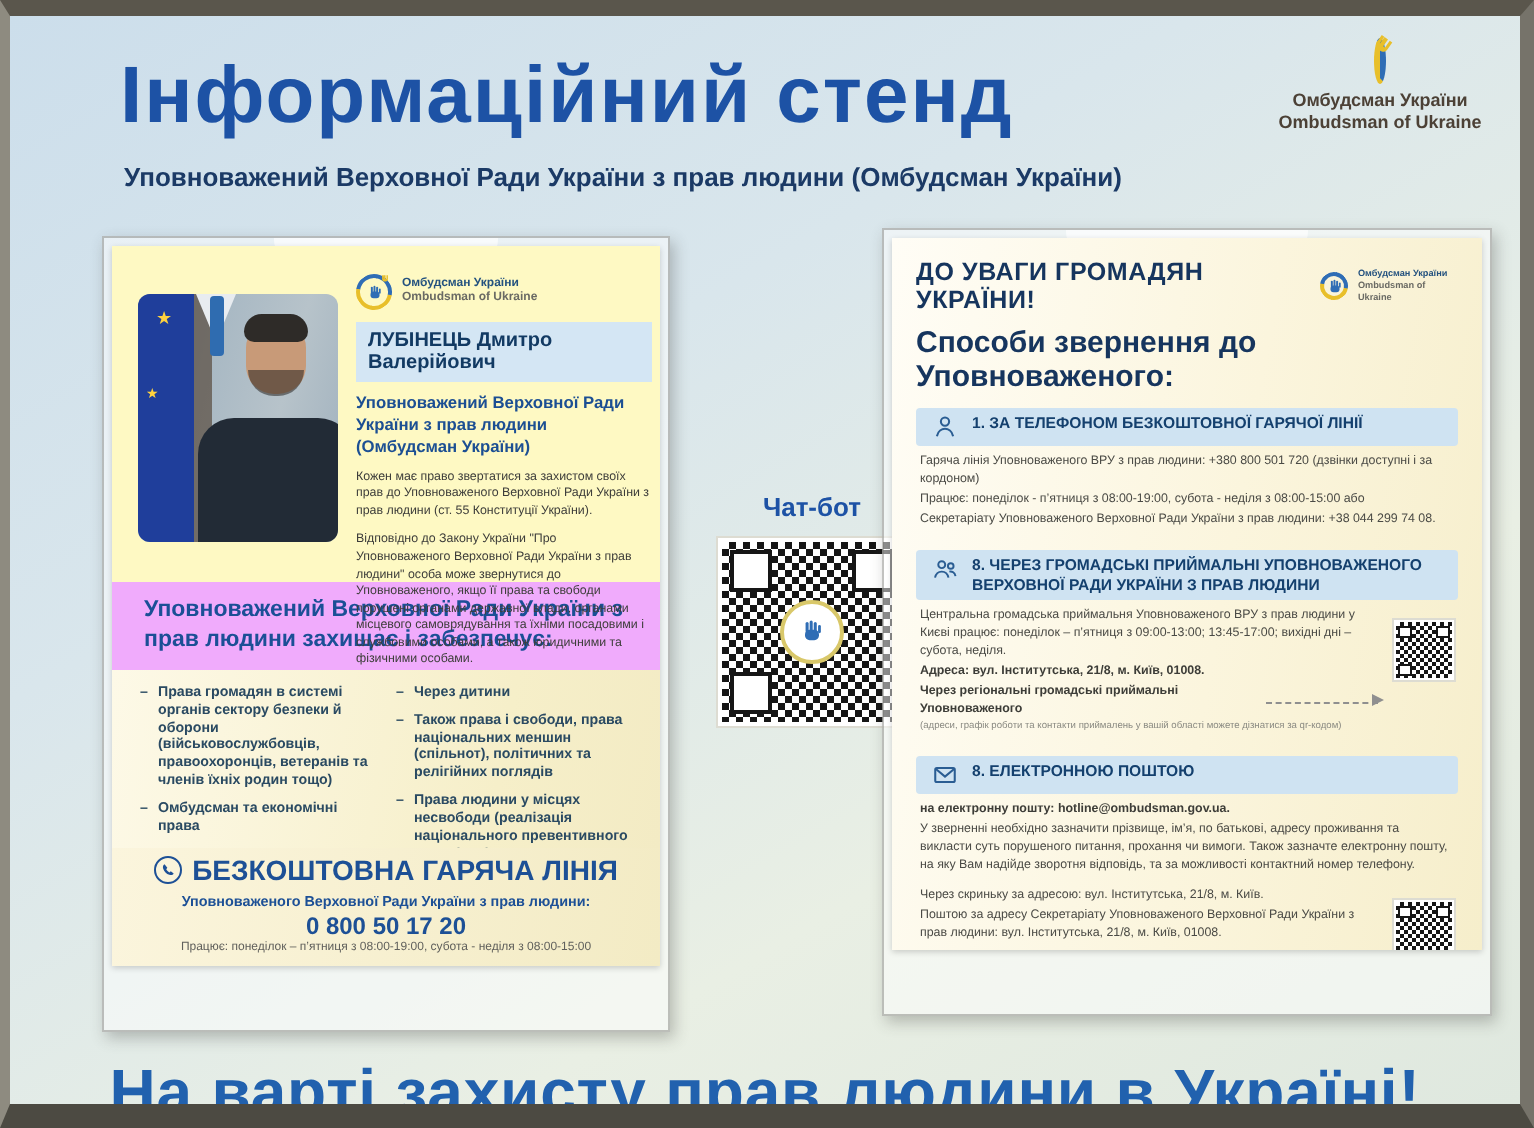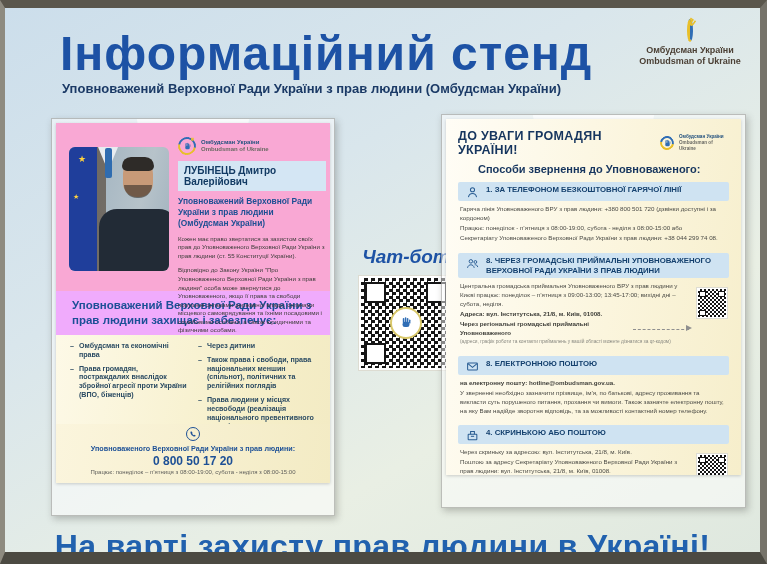--- a/index.html
+++ b/index.html
@@ -1,21 +1,21 @@
 <!DOCTYPE html>
 <html><head>
 <meta charset="utf-8">
 <style>
   html,body{margin:0;padding:0;}
   body{width:767px;height:564px;position:relative;font-family:"Liberation Sans","DejaVu Sans",sans-serif;background:#55524a;overflow:hidden;}
   .board{position:absolute;inset:0;border-top:8px solid #5a564c;border-left:5px solid #8e8b80;border-right:7px solid #76736a;border-bottom:12px solid #4c4a42;
     background:linear-gradient(150deg,#ccdeeb 0%,#d9e6ec 35%,#e9efe4 70%,#dfe8df 100%);overflow:hidden;}
 
   
-  .title{position:absolute;left:55px;top:18px;font-size:48px;font-weight:bold;color:#1d52a5;letter-spacing:1px;}
+  .title{position:absolute;left:55px;top:18px;font-size:40px;font-weight:bold;color:#1d52a5;letter-spacing:1px;}
   .subtitle{position:absolute;left:57px;top:73px;font-size:13px;font-weight:bold;color:#1b3a66;}
   .hdr-logo{position:absolute;left:625px;top:14px;width:120px;text-align:center;}
   .logo-circle{position:relative;width:44px;height:44px;border-radius:50%;border:3px solid #2f6db5;border-left-color:#e8bf2a;border-bottom-color:#e8bf2a;transform:rotate(-35deg);margin:0 auto;box-sizing:border-box;}
   .logo-inner{position:absolute;inset:0;transform:rotate(35deg);display:flex;align-items:center;justify-content:center;}
   .logo-inner .hand{width:20px;height:20px;color:#2f6db5;}
   .logo-inner .trident{position:absolute;top:-4px;right:-2px;width:11px;height:11px;color:#e8bf2a;}
   .hdr-logo .lt{margin-top:5px;font-size:9px;font-weight:bold;color:#4c4136;line-height:1.25;}
   .logo-mini{display:flex;align-items:center;gap:5px;}
   .logo-mini .logo-circle{width:18px;height:18px;border-width:2px;margin:0;flex:none;}
   .logo-mini .logo-inner .hand{width:9px;height:9px;}
@@ -28,21 +28,21 @@
   
   .pocket{position:absolute;background:rgba(255,255,255,.5);border:1px solid rgba(120,120,115,.45);box-shadow:2px 3px 7px rgba(60,60,55,.3);}
   .pocket-left{left:46px;top:110px;width:282px;height:396px;}
   .pocket-right{left:436px;top:106px;width:303px;height:392px;}
   .pocket::before{content:'';position:absolute;top:0;left:30%;width:40%;height:11px;background:rgba(255,255,255,.65);border-radius:0 0 10px 10px;}
   .poster{position:absolute;left:4px;top:4px;right:4px;background:#fff;box-shadow:0 1px 3px rgba(0,0,0,.18);overflow:hidden;}
   .poster-left{height:360px;display:flex;flex-direction:column;}
   .poster-right{height:356px;padding:10px 12px;box-sizing:border-box;background:linear-gradient(100deg,#fffdf6 0%,#fbf5dd 55%,#f6eecb 100%);}
 
   
-  .lp-top{position:relative;height:168px;flex:none;background:#f9a8d4;text-decoration:underline;}
+  .lp-top{position:relative;height:168px;flex:none;background:#fef9c3;text-decoration:underline;}
   .photo{position:absolute;left:13px;top:24px;width:100px;height:124px;border-radius:6px;overflow:hidden;background:linear-gradient(105deg,#8fa3b5 0%,#a9b9c4 35%,#b7c3ca 65%,#9fb0bd 100%);}
   .eu-flag{position:absolute;left:0;top:0;width:28px;height:100%;background:#1f3e9b;}
   .eu-flag::before{content:'★';position:absolute;top:7px;left:9px;font-size:9px;color:#ffd23e;}
   .eu-flag::after{content:'★';position:absolute;top:46px;left:4px;font-size:7px;color:#ffd23e;}
   .door{position:absolute;left:28px;top:0;width:9px;height:100%;background:#5e5246;opacity:.75;}
   .head{position:absolute;left:54px;top:13px;width:30px;height:37px;border-radius:14px;background:#c89a78;}
   .head::before{content:'';position:absolute;top:-3px;left:-1px;right:-1px;height:14px;border-radius:14px 14px 8px 8px;background:#2e2b28;}
   .head::after{content:'';position:absolute;bottom:-1px;left:1px;right:1px;height:13px;border-radius:0 0 13px 13px;background:rgba(40,36,33,.55);}
   .torso{position:absolute;left:30px;bottom:0;width:78px;height:62px;background:#222b36;border-radius:18px 18px 0 0;}
   .shirt{position:absolute;left:29px;top:0;width:20px;height:24px;background:#e8ecf0;clip-path:polygon(0 0,100% 0,50% 100%);}
@@ -59,38 +59,38 @@
   .hotline{flex:none;height:56px;text-align:center;background:linear-gradient(100deg,#fbf5dd 0%,#f3ebc4 100%);padding-top:3px;}
   .hl-title{font-size:14px;font-weight:bold;color:#1d5096;display:flex;align-items:center;justify-content:center;gap:5px;}
   .hl-ic{width:14px;height:14px;border:1.6px solid #1d5096;border-radius:50%;display:inline-flex;align-items:center;justify-content:center;flex:none;box-sizing:border-box;}
   .hl-ic svg{width:8px;height:8px;color:#1d5096;}
   .hl-sub{font-size:7.2px;font-weight:bold;color:#1d5096;margin-top:3px;}
   .hl-num{font-size:12px;font-weight:bold;color:#1d5096;margin-top:1px;}
   .hl-hours{font-size:6px;color:#60605c;margin-top:1px;}
 
   
   .chatbot{position:absolute;left:346px;top:238px;width:110px;text-align:center;}
-  .cb-label{font-size:19px;font-weight:bold;color:#1d52a5;font-style:italic;}
+  .cb-label{font-size:13px;font-weight:bold;color:#1d52a5;}
 
   
   .qr{position:relative;display:inline-block;background:#fff repeating-conic-gradient(#161616 0% 25%,#fff 0% 50%);border:2px solid #fff;box-shadow:0 0 0 1px #dddcd2;vertical-align:middle;box-sizing:border-box;}
   .qr::before,.qr::after,.qr>i{content:'';position:absolute;width:24%;height:24%;border:2px solid #161616;background:#fff;box-sizing:border-box;}
   .qr::before{top:4%;left:4%;}
   .qr::after{top:4%;right:4%;}
   .qr>i{bottom:4%;left:4%;}
   .qr-big{width:94px;height:94px;background-size:7px 7px;margin:8px auto 0;display:block;}
   .qr-center{position:absolute;left:50%;top:50%;transform:translate(-50%,-50%);width:28px;height:28px;background:#fff;border:2px solid #d9c86a;border-radius:50%;display:flex;align-items:center;justify-content:center;}
   .qr-center svg{width:14px;height:14px;color:#2f6db5;}
   .qr-s{width:30px;height:30px;background-size:4px 4px;border-width:1.5px;}
   .qr-s::before,.qr-s::after,.qr-s>i{border-width:1.5px;}
 
   
   .rp-head{display:flex;justify-content:space-between;align-items:center;}
   .rp-title{font-size:12.5px;font-weight:bold;color:#16355e;letter-spacing:.3px;}
-  .rp-sub{margin-top:6px;font-size:11px;font-weight:bold;color:#16355e;margin-left:20px;}
+  .rp-sub{margin-top:6px;font-size:15px;font-weight:bold;color:#16355e;}
   .band{margin-top:7px;background:#cfe3f2;border-radius:2px;display:flex;gap:7px;padding:3px 8px;min-height:13px;}
   .band-ic{width:13px;height:13px;color:#2a5d93;flex:none;}
   .band-ic svg{width:100%;height:100%;}
   .band-t{font-size:7.8px;font-weight:bold;color:#14406e;line-height:1.25;}
   .sec-body{position:relative;padding:4px 2px 2px;font-size:6.2px;color:#4a4a45;line-height:1.45;}
   .ln{margin-bottom:1px;}
   .ln.b{font-weight:bold;color:#3d3d38;}
   .ln.tiny{font-size:4.8px;color:#8a8a82;line-height:1.3;}
   .with-qr{padding-right:40px;}
   .arrow-line{display:flex;align-items:center;}
@@ -195,38 +195,40 @@
           </div>
           <div class="name-band">ЛУБІНЕЦЬ Дмитро Валерійович</div>
           <div class="pos">Уповноважений Верховної Ради України з прав людини (Омбудсман України)</div>
           <p class="p1">Кожен має право звертатися за захистом своїх прав до Уповноваженого Верховної Ради України з прав людини (ст. 55 Конституції України).</p>
           <p class="p1">Відповідно до Закону України "Про Уповноваженого Верховної Ради України з прав людини" особа може звернутися до Уповноваженого, якщо її права та свободи порушені органами державної влади, органами місцевого самоврядування та їхніми посадовими і службовими особами, а також юридичними та фізичними особами.</p>
         </div>
       </div>
       <div class="protects">Уповноважений Верховної Ради України з прав людини захищає і забезпечує:</div>
       <div class="rights">
         <div class="rights-col">
+          <div class="r-item">Права громадян в системі органів сектору безпеки й оборони (військовослужбовців, правоохоронців, ветеранів та членів їхніх родин тощо)</div>
           <div class="r-item">Омбудсман та економічні права</div>
           <div class="r-item">Права громадян, постраждалих внаслідок збройної агресії проти України (ВПО, біженців)</div>
 
         </div>
         <div class="rights-col">
           <div class="r-item">Через дитини</div>
           <div class="r-item">Також права і свободи, права національних меншин (спільнот), політичних та релігійних поглядів</div>
           <div class="r-item">Права людини у місцях несвободи (реалізація національного превентивного механізму)</div>
 
         </div>
       </div>
       <div class="hotline">
         <div class="hl-title">
           <span class="hl-ic">
               <svg fill="currentColor">
                 <use href="#i-phone"></use>
               </svg>
             </span>
+          <span>БЕЗКОШТОВНА ГАРЯЧА ЛІНІЯ</span>
         </div>
         <div class="hl-sub">Уповноваженого Верховної Ради України з прав людини:</div>
         <div class="hl-num">0 800 50 17 20</div>
         <div class="hl-hours">Працює: понеділок – п’ятниця з 08:00-19:00, субота - неділя з 08:00-15:00</div>
       </div>
     </div>
   </div>
 
   <div class="chatbot">
     <div class="cb-label">Чат-бот</div>
@@ -295,26 +297,20 @@
         <span class="band-ic"><svg>
               <use href="#i-mail"></use>
             </svg></span>
         <span class="band-t">8. ЕЛЕКТРОННОЮ ПОШТОЮ</span>
       </div>
       <div class="sec-body">
         <div class="ln b">на електронну пошту: hotline@ombudsman.gov.ua.</div>
         <div class="ln">У зверненні необхідно зазначити прізвище, ім’я, по батькові, адресу проживання та викласти суть порушеного питання, прохання чи вимоги. Також зазначте електронну пошту, на яку Вам надійде зворотня відповідь, та за можливості контактний номер телефону.</div>
       </div>
 
-      <div class="band">
-        <span class="band-ic"><svg>
-              <use href="#i-box"></use>
-            </svg></span>
-        <span class="band-t">4. СКРИНЬКОЮ АБО ПОШТОЮ</span>
-      </div>
       <div class="sec-body with-qr">
         <div class="ln">Через скриньку за адресою: вул. Інститутська, 21/8, м. Київ.</div>
         <div class="ln">Поштою за адресу Секретаріату Уповноваженого Верховної Ради України з прав людини: вул. Інститутська, 21/8, м. Київ, 01008.</div>
 
         <span class="qr qr-s sb-qr"></span>
       </div>
 
     </div>
   </div>
 

